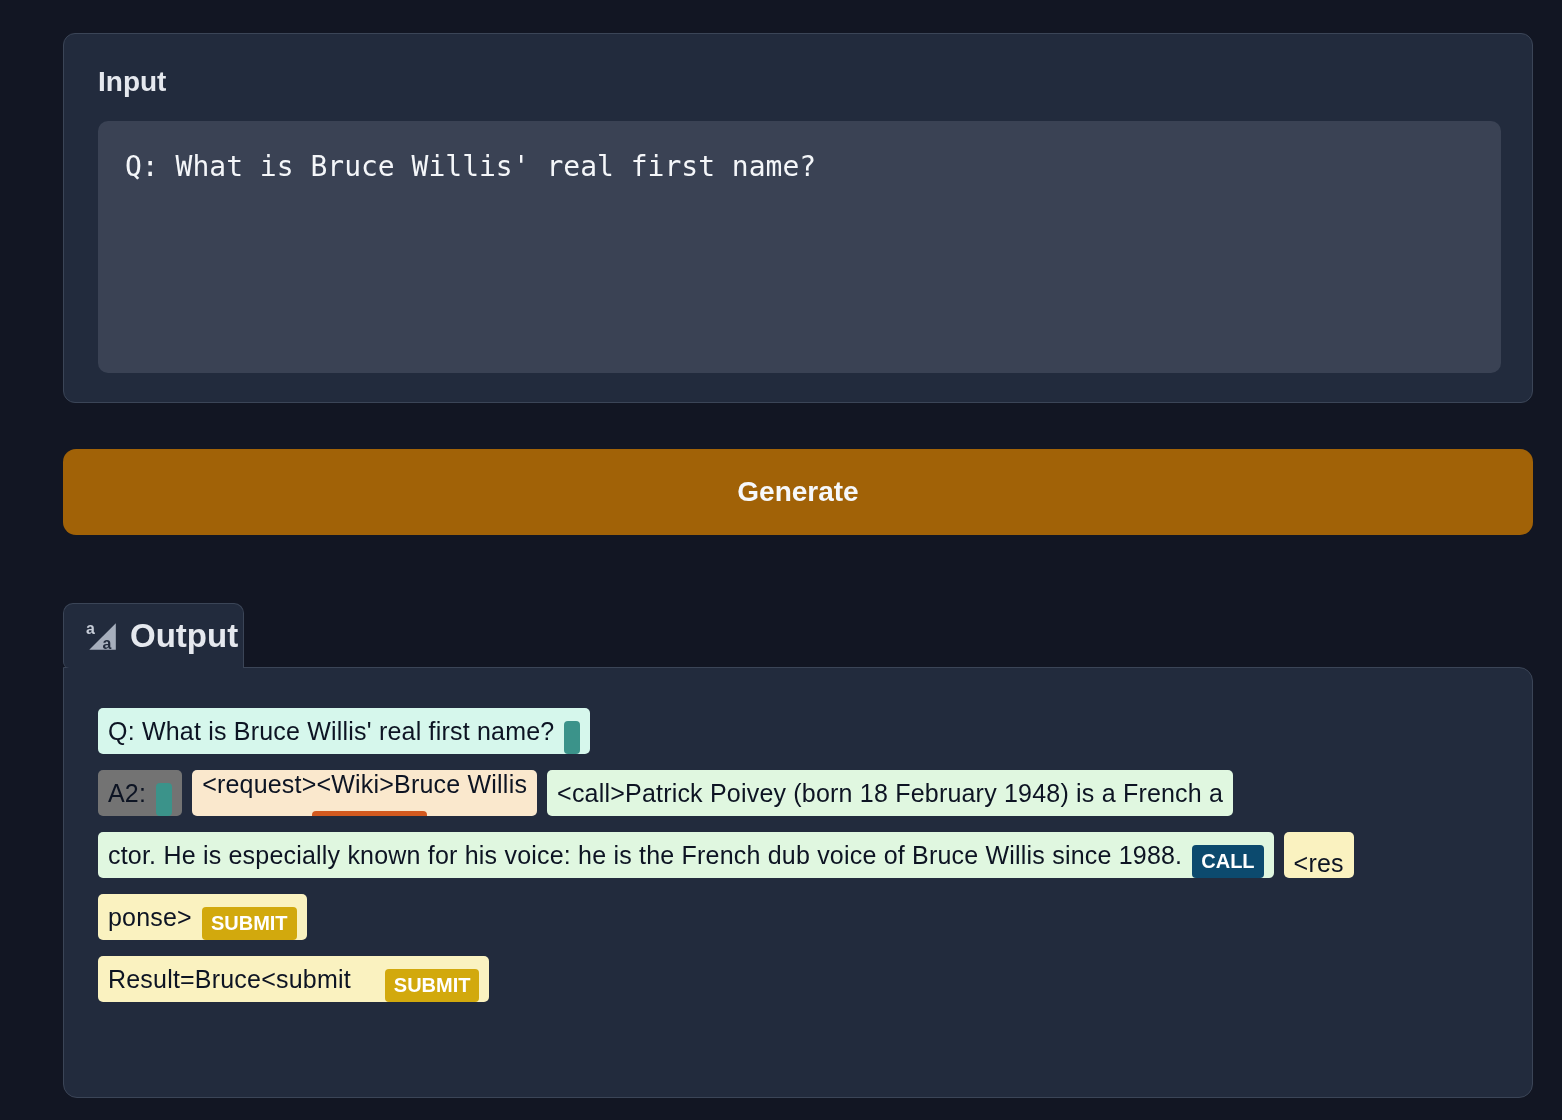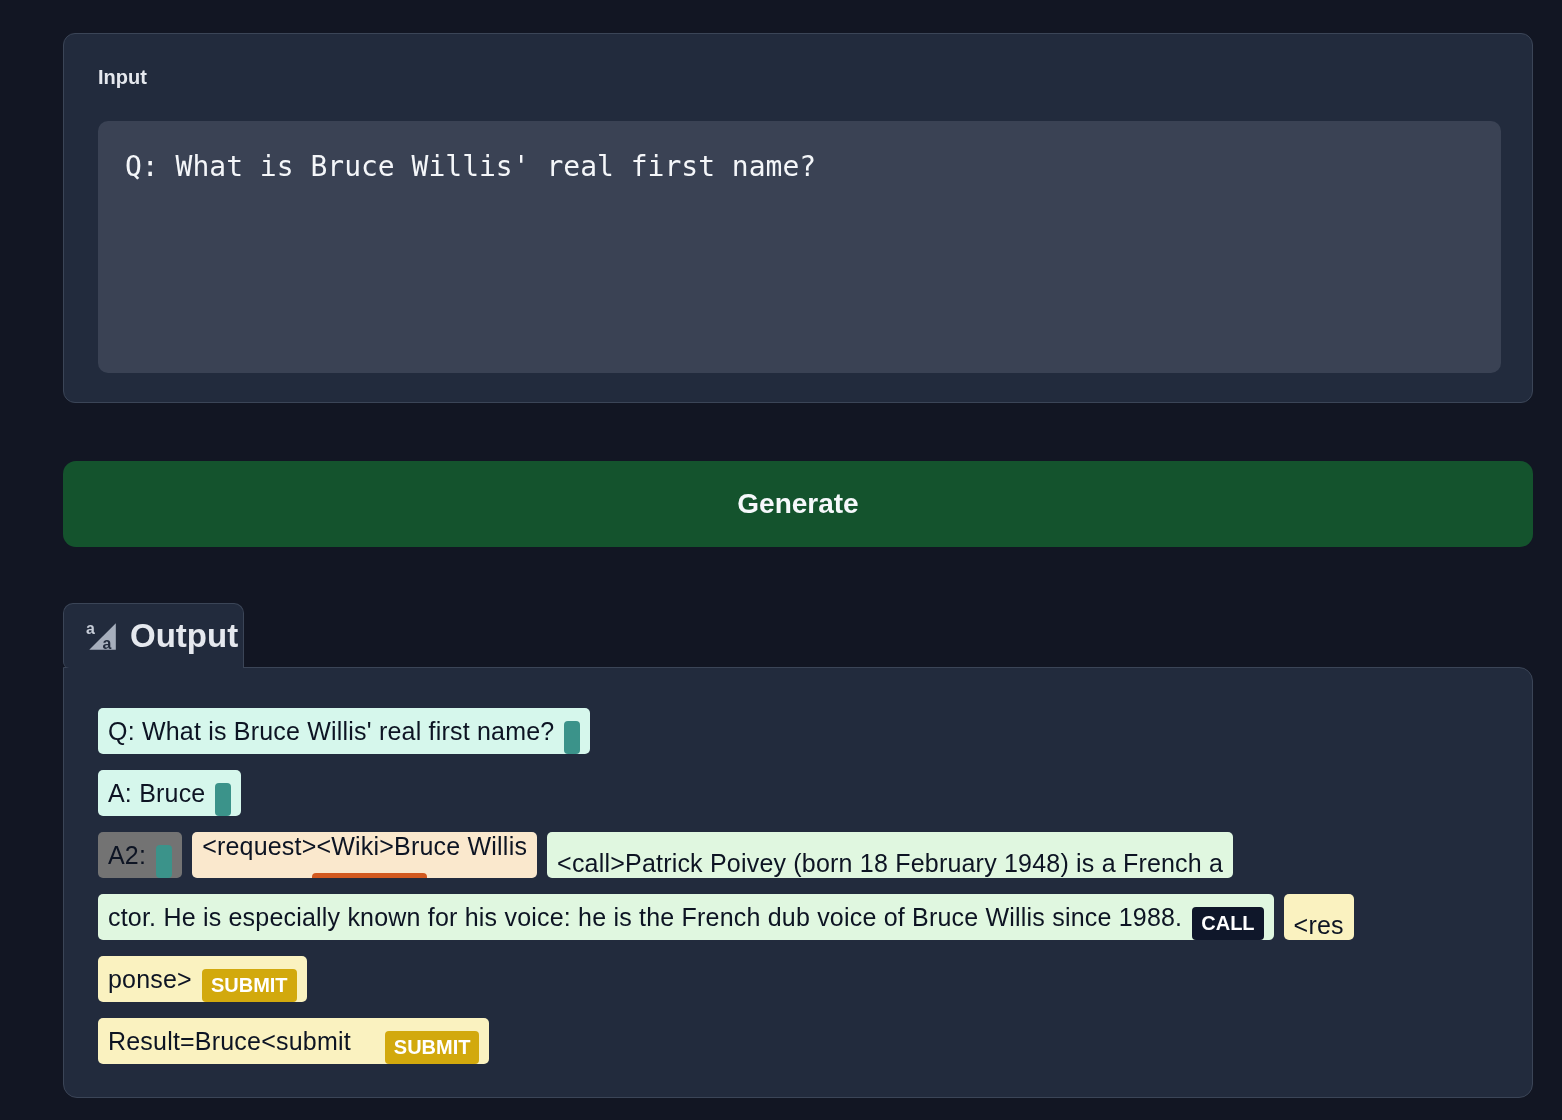--- a/index.html
+++ b/index.html
@@ -2,29 +2,29 @@
 <html><head>
 <meta charset="utf-8">
 <style>
   html,body{margin:0;padding:0;background:#121623;}
   .page{position:relative;width:1562px;height:1120px;background:#121623;overflow:hidden;
         font-family:"Liberation Sans",sans-serif;}
 
   
   .panel{background:#222b3d;border:1px solid #3b4557;box-sizing:border-box;}
   .input-panel{position:absolute;left:63px;top:33px;width:1470px;height:370px;border-radius:12px;}
-  .panel-label{position:absolute;left:34px;top:32px;font-size:20px;font-weight:600;color:#e5e8ee;}
+  .panel-label{position:absolute;left:34px;top:32px;font-size:28px;font-weight:600;color:#e5e8ee;}
   .input-textarea{position:absolute;left:34px;top:87px;width:1403px;height:252px;box-sizing:border-box;
         background:#3a4254;border:none;border-radius:10px;resize:none;outline:none;
         padding:28px 27px;color:#f4f6f9;font-family:"DejaVu Sans Mono",monospace;
         font-size:28px;line-height:36px;}
 
   
-  .generate-btn{position:absolute;left:63px;top:461px;width:1470px;height:86px;
-        background:#14532d;border:none;border-radius:13px;cursor:pointer;
+  .generate-btn{position:absolute;left:63px;top:449px;width:1470px;height:86px;
+        background:#a16207;border:none;border-radius:13px;cursor:pointer;
         color:#f6f8fb;font-size:28px;font-weight:700;font-family:"Liberation Sans",sans-serif;}
 
   
   .output-wrap{position:absolute;left:63px;top:603px;width:1470px;height:495px;}
   .output-tab{position:absolute;left:0;top:0;width:181px;height:65px;box-sizing:border-box;
         background:#222b3d;border:1px solid #3b4557;border-bottom:none;
         border-radius:10px 10px 0 6px;z-index:2;
         display:flex;align-items:center;gap:11px;padding-left:21px;cursor:pointer;}
   .tab-text{font-size:33px;font-weight:600;color:#e5e8ee;}
   .tab-icon{display:inline-flex;width:34px;height:34px;}
@@ -66,42 +66,36 @@
     </div>
     <div class="panel output-panel">
       <div class="ht">
           <div class="ht-line">
             <span class="seg" style="background: rgb(214, 247, 236);">
               <span class="seg-text">Q: What is Bruce Willis' real first name?</span>
               <span class="badge badge-empty" style="background: rgb(59, 147, 138);"></span>
             </span>
           </div>
           <div class="ht-line">
-            <span class="seg" style="background: rgb(214, 247, 236);">
-              <span class="seg-text">A: Bruce</span>
-              <span class="badge badge-empty" style="background: rgb(59, 147, 138);"></span>
-            </span>
-          </div>
-          <div class="ht-line">
             <span class="seg" style="background: #737373;">
               <span class="seg-text">A2:</span>
               <span class="badge badge-empty" style="background: rgb(59, 147, 138);"></span>
             </span>
             <span class="seg" style="background: rgb(250, 232, 205); flex-direction: column;">
               <span class="seg-text">&lt;request&gt;&lt;Wiki&gt;Bruce Willis</span>
               <span class="badge" style="background: rgb(210, 89, 31);">REQUEST</span>
             </span>
-            <span class="seg" style="background: rgb(224, 247, 224); align-items: flex-end;">
+            <span class="seg" style="background: rgb(224, 247, 224);">
               <span class="seg-text">&lt;call&gt;Patrick Poivey (born 18 February 1948) is a French a</span>
             </span>
           </div>
           <div class="ht-line">
             <span class="seg" style="background: rgb(224, 247, 224); text-align: center;">
               <span class="seg-text">ctor. He is especially known for his voice: he is the French dub voice of Bruce Willis since 1988.</span>
-              <span class="badge" style="background: #0f172a;">CALL</span>
+              <span class="badge" style="background: #0c4a6e;">CALL</span>
             </span>
             <span class="seg" style="background: rgb(250, 242, 192); align-items: flex-end;">
               <span class="seg-text">&lt;res</span>
             </span>
           </div>
           <div class="ht-line">
             <span class="seg" style="background: rgb(250, 242, 192);">
               <span class="seg-text">ponse&gt;</span>
               <span class="badge" style="background: rgb(210, 169, 13);">SUBMIT</span>
             </span>

